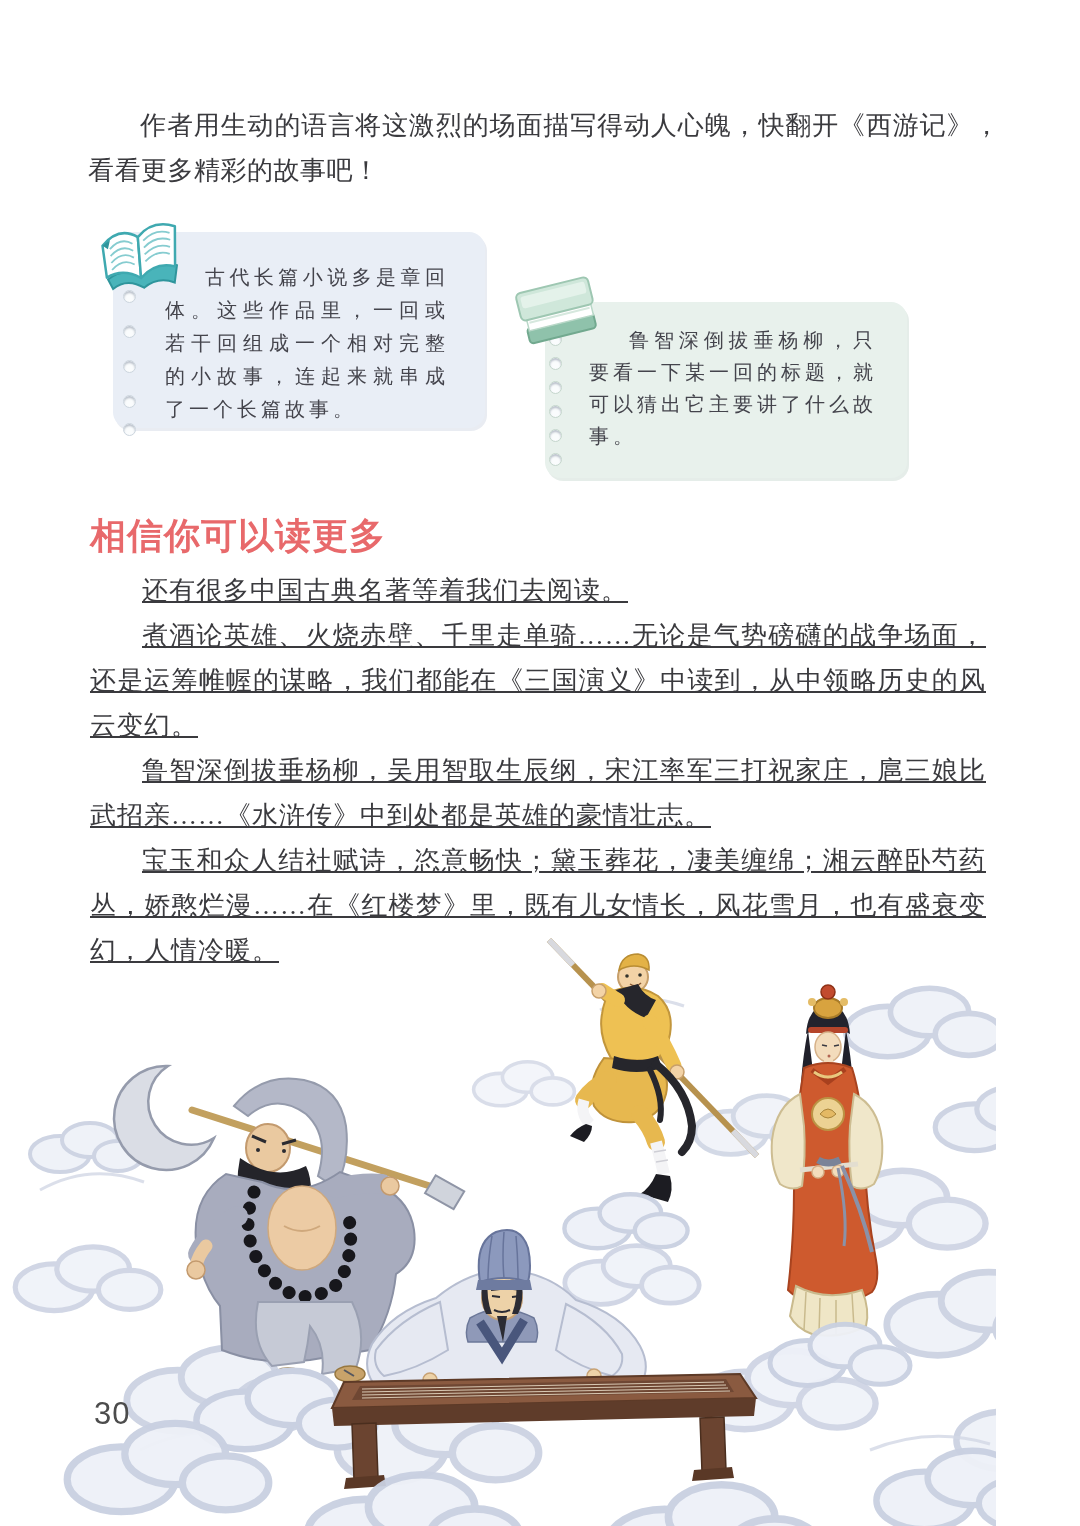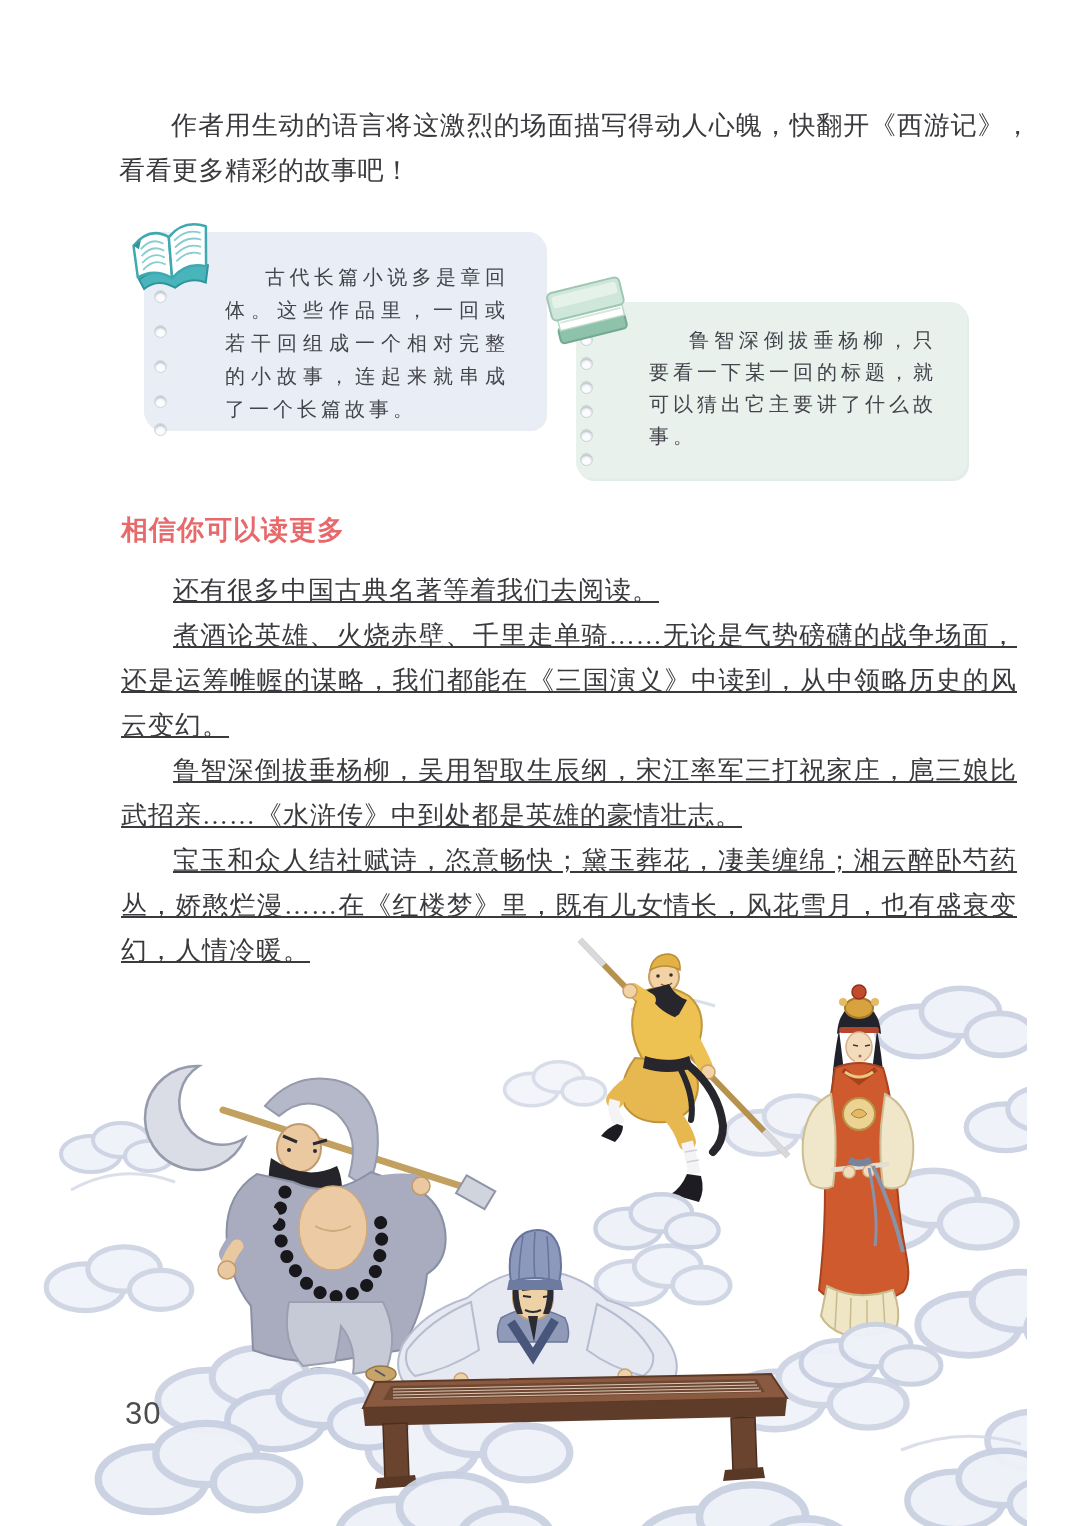--- a/index.html
+++ b/index.html
@@ -1,29 +1,29 @@
 <!DOCTYPE html>
 <html><head>
 <meta charset="utf-8">
 <style>
   html,body{margin:0;padding:0;background:#fff;}
   .page{position:relative;width:996px;height:1526px;background:#ffffff;overflow:hidden;
-        font-family:"Liberation Serif","DejaVu Serif",serif;color:#333;margin-left:31px;}
+        font-family:"Liberation Serif","DejaVu Serif",serif;color:#333;}
   
   .intro{position:absolute;left:88px;top:103px;width:912px;margin:0;
          font-size:26px;line-height:45px;letter-spacing:.5px;text-align:justify;
          text-indent:2em;color:#3a3a3e;}
   .paras{position:absolute;left:90px;top:568px;width:896px;}
   .paras p{margin:0;font-size:26px;line-height:45px;letter-spacing:1px;
            text-align:justify;text-indent:2em;color:#3a3a3e;text-decoration:underline;}
   .heading{position:absolute;left:90px;top:512px;margin:0;
            font-family:"Liberation Sans","DejaVu Sans",sans-serif;
-           font-size:27px;font-weight:700;color:#e8696b;letter-spacing:1px;}
+           font-size:36px;font-weight:700;color:#e8696b;letter-spacing:1px;}
   
-  .note{position:absolute;border-radius:16px;padding-left:29px;}
+  .note{position:absolute;border-radius:16px;}
   .note-blue{left:113px;top:232px;width:372px;height:196px;background:#e9eef6;
              box-shadow:2px 3px 0 rgba(176,188,208,.28);}
   .note-green{left:545px;top:302px;width:362px;height:176px;background:#e8f1ec;
               box-shadow:2px 3px 0 rgba(170,195,182,.30);}
   .note-text{margin:0;color:#44444c;font-size:20px;letter-spacing:4px;
              text-align:justify;text-indent:2em;}
   .note-blue .note-text{padding:29px 36px 0 52px;line-height:33px;}
   .note-green .note-text{padding:22px 30px 0 44px;line-height:32px;}
   .hole{position:absolute;width:11px;height:11px;border-radius:50%;
         background:#fafcfd;border:1px solid #ccd5de;

